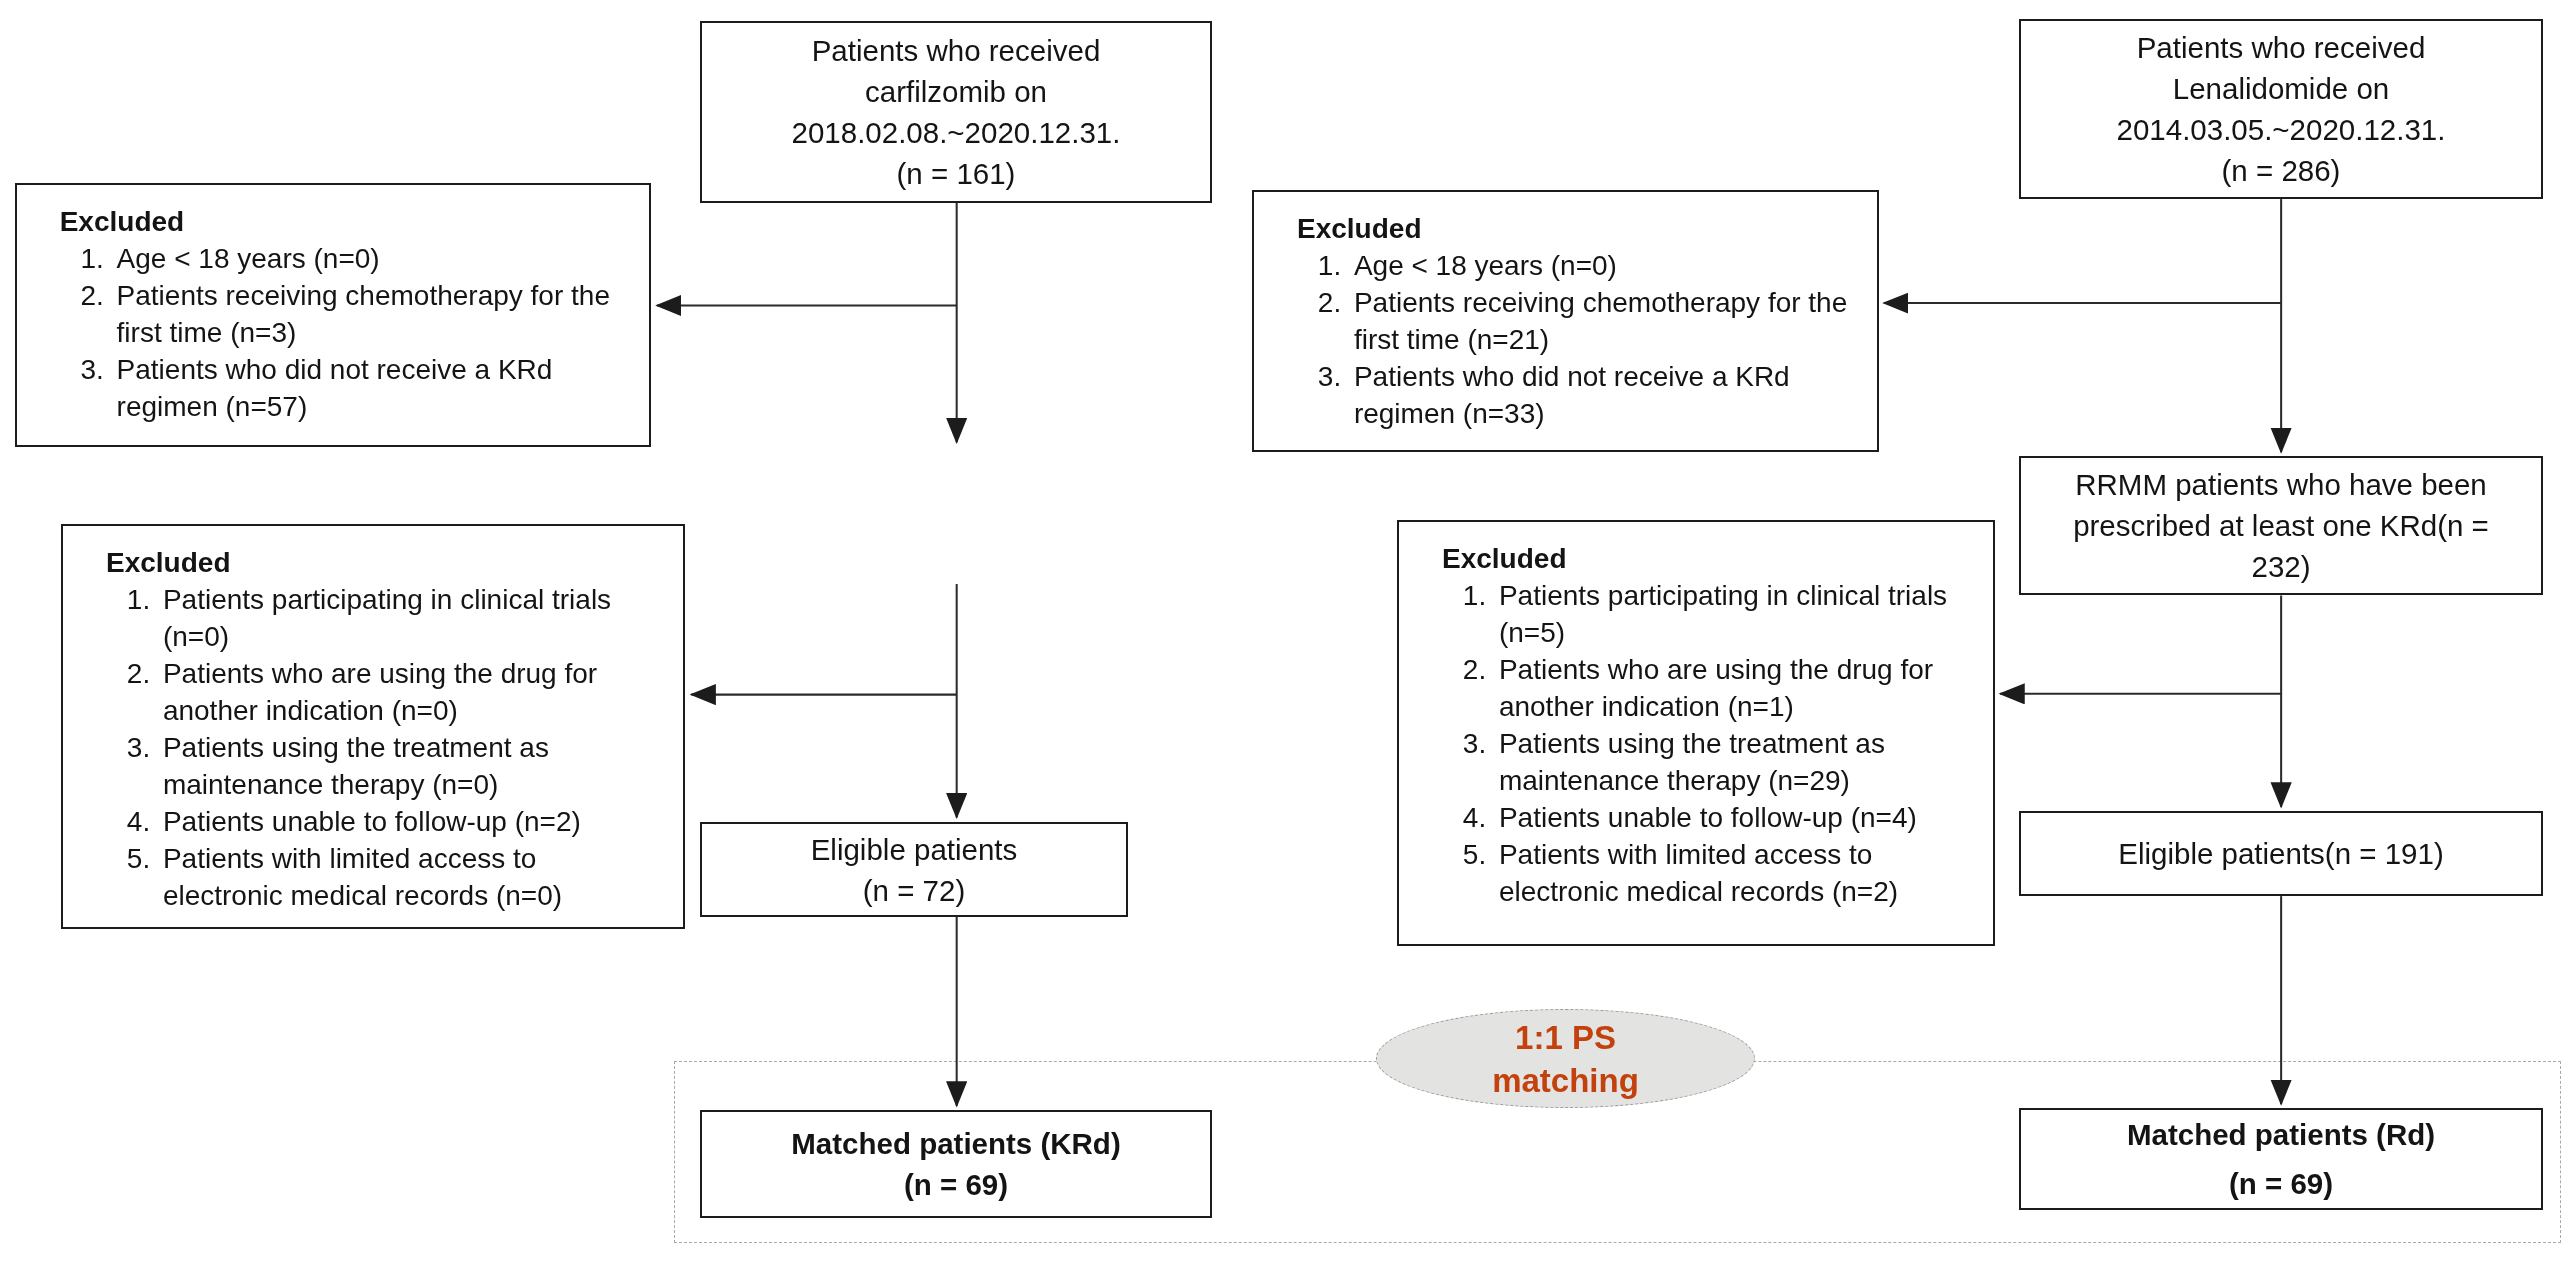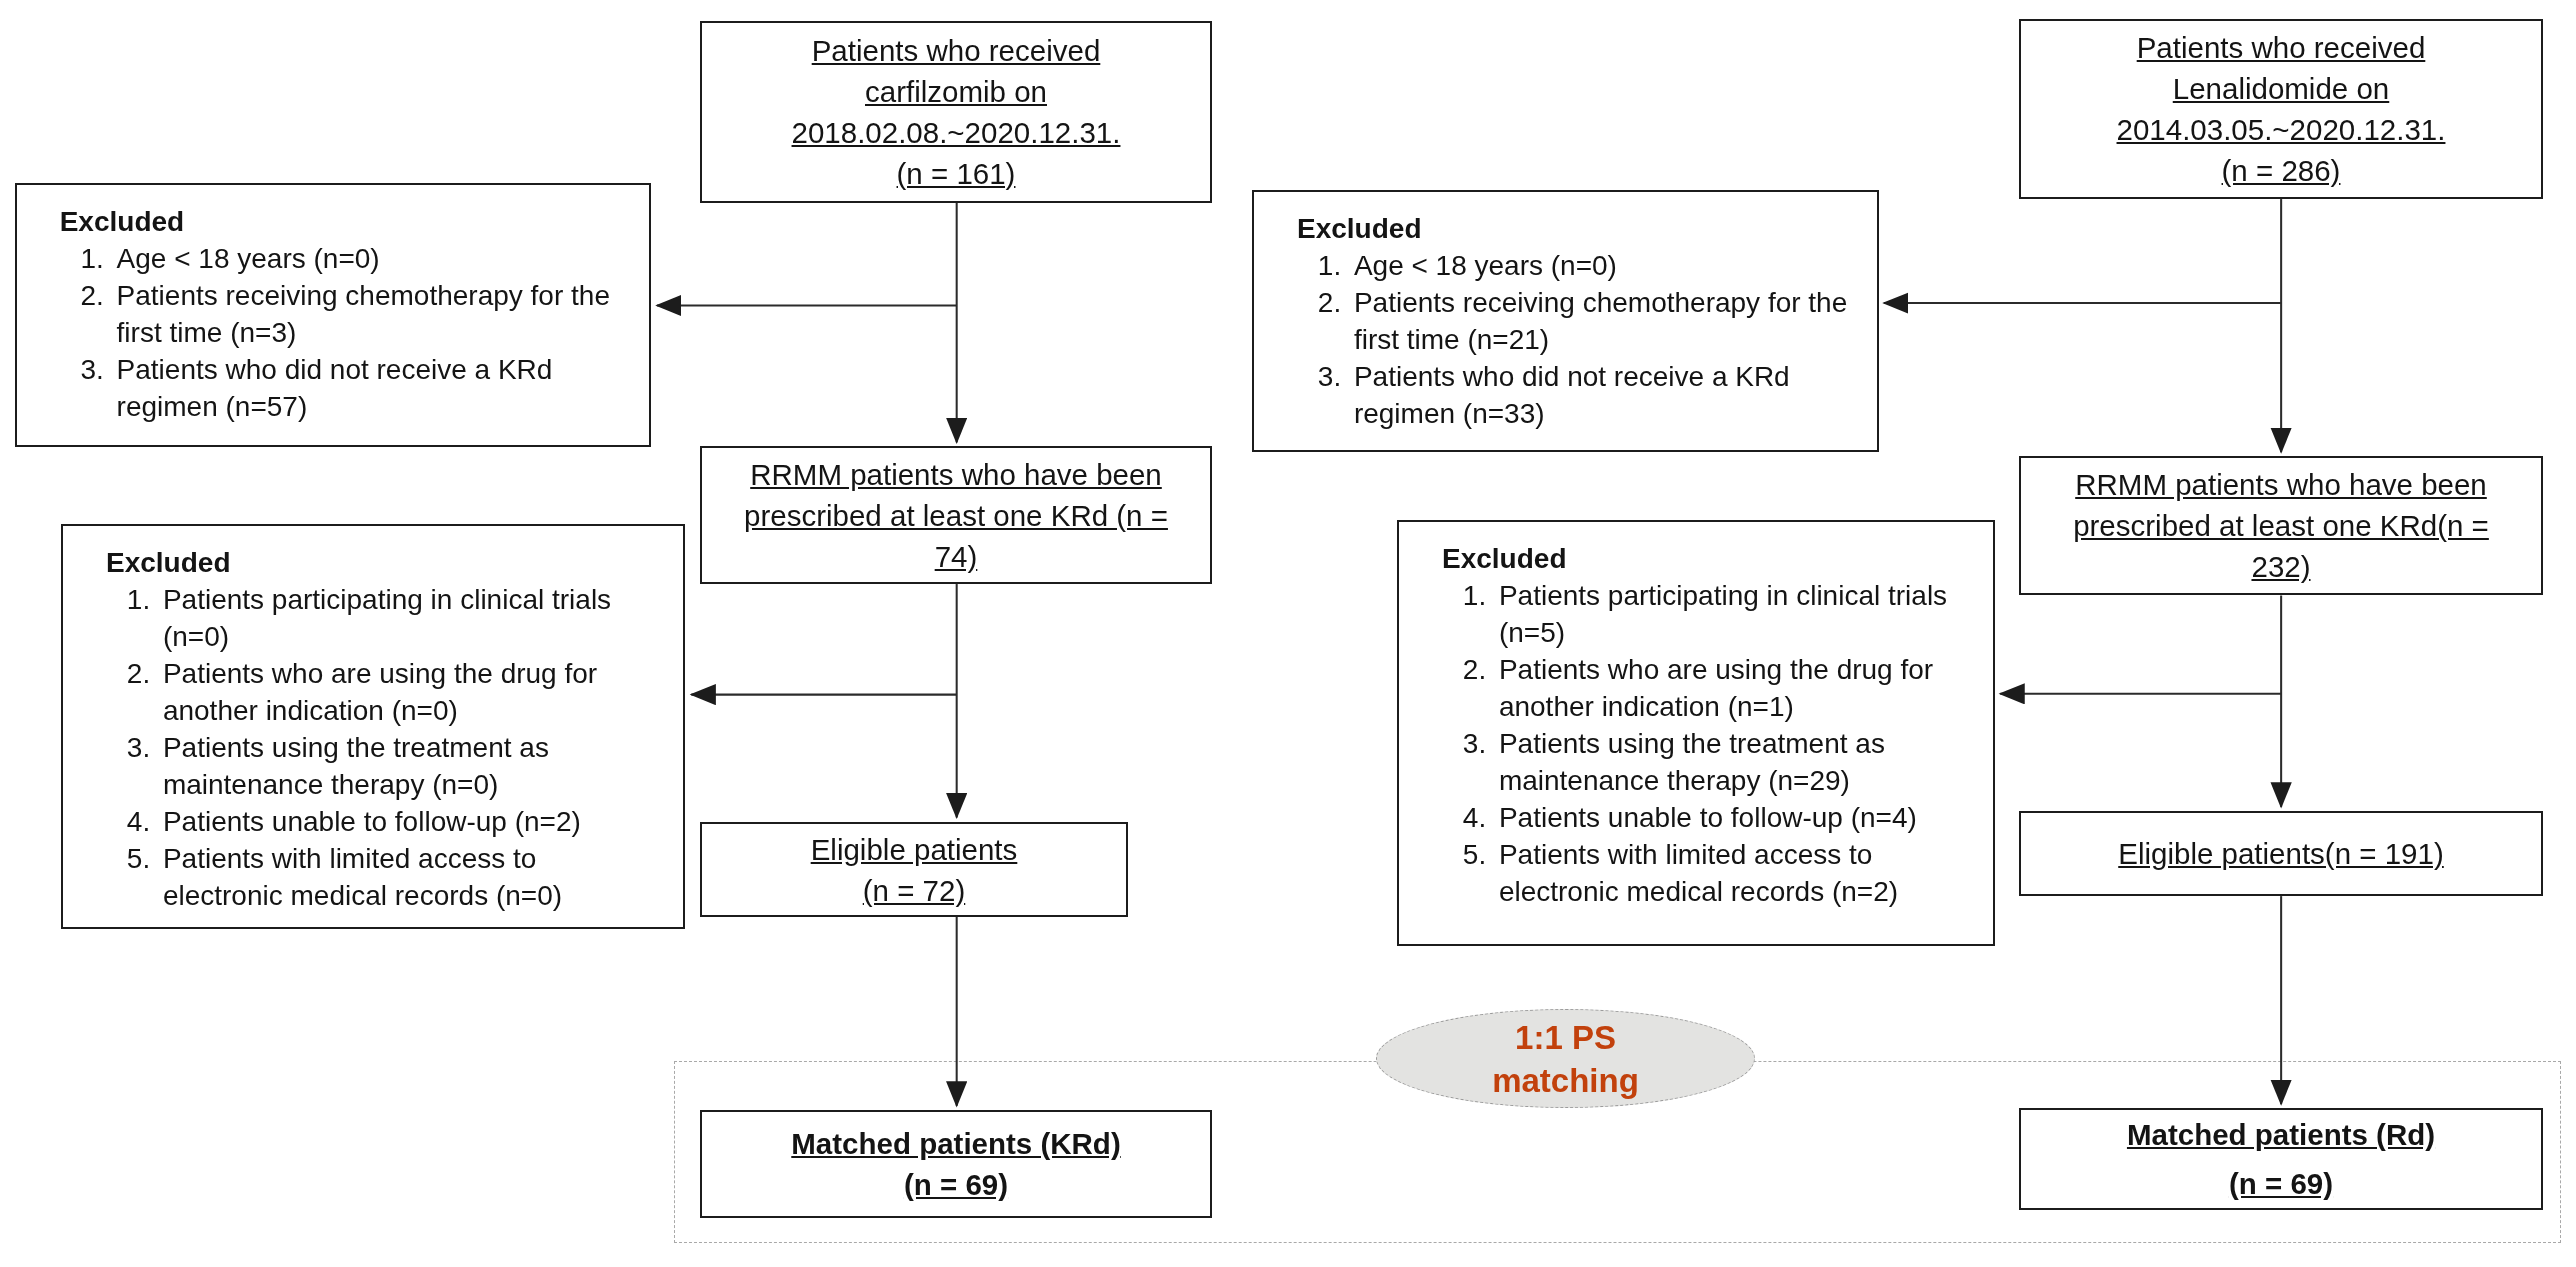--- a/index.html
+++ b/index.html
@@ -19,21 +19,20 @@
     border: 2.5px solid #1c1c1c;
     box-sizing: border-box;
     display: flex;
     flex-direction: column;
     align-items: center;
     justify-content: center;
     text-align: center;
     font-size: 29.5px;
     line-height: 41px;
     z-index: 3;
-    text-decoration: underline;
   }
   .box .line { display: block; }
   .wrapbox { padding: 4.9px 23px; }
   .listbox {
     position: absolute;
     background: #ffffff;
     border: 2.5px solid #1c1c1c;
     box-sizing: border-box;
     font-size: 28px;
     line-height: 37px;
@@ -103,23 +102,20 @@
 
   <div class="listbox" style="left:14.7px; top:183px; width:636px; height:264px;">
     <span class="title">Excluded</span>
     <ol>
       <li>Age &lt; 18 years (n=0)</li>
       <li>Patients receiving chemotherapy for the first time (n=3)</li>
       <li>Patients who did not receive a KRd regimen (n=57)</li>
     </ol>
   </div>
 
-  <div class="box wrapbox" style="left:700px; top:446px; width:512px; height:138px;">
-    <span class="line">RRMM patients who have been prescribed at least one KRd (n = 74)</span>
-  </div>
 
   <div class="listbox" style="left:61px; top:524px; width:624px; height:405px;">
     <span class="title">Excluded</span>
     <ol>
       <li>Patients participating in clinical trials (n=0)</li>
       <li>Patients who are using the drug for another indication (n=0)</li>
       <li>Patients using the treatment as maintenance therapy (n=0)</li>
       <li>Patients unable to follow-up (n=2)</li>
       <li>Patients with limited access to electronic medical records (n=0)</li>
     </ol>

